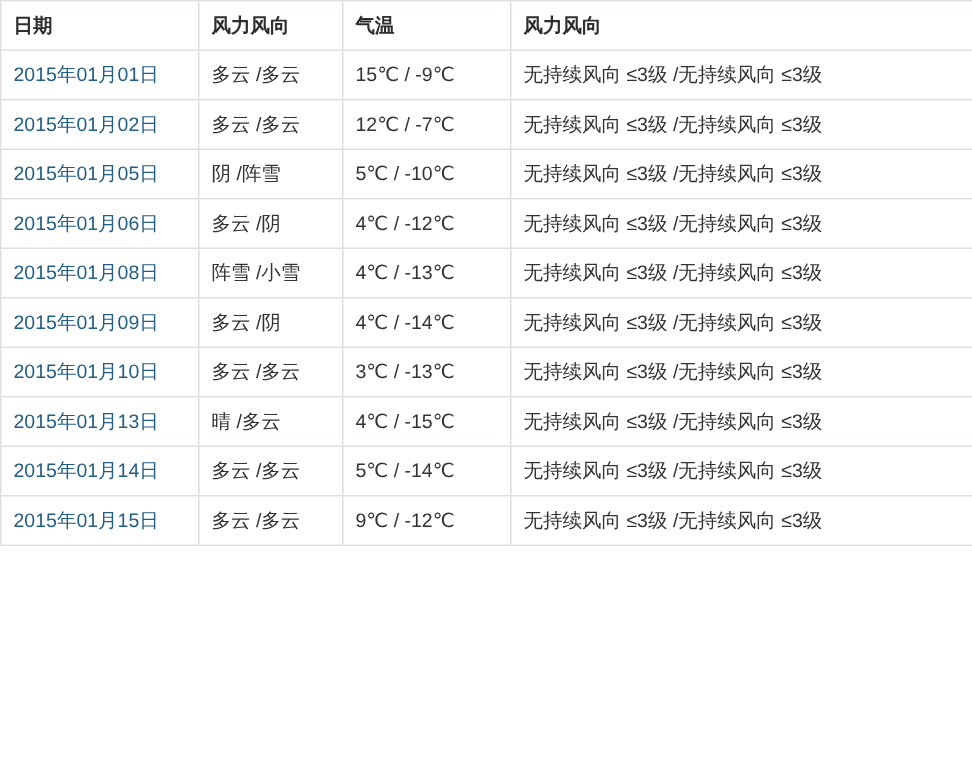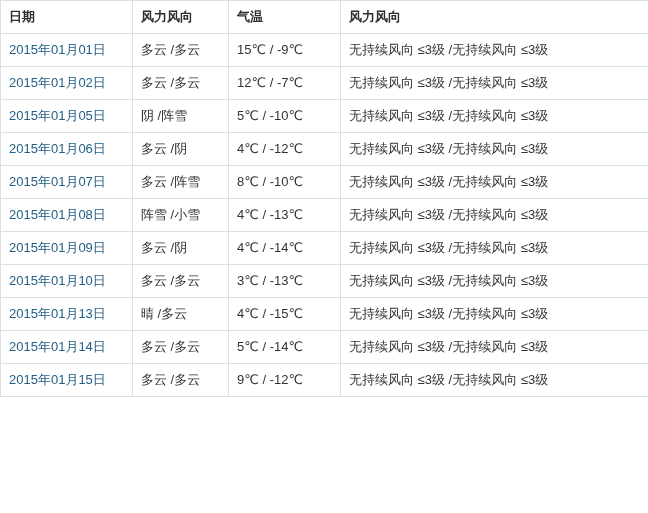--- a/index.html
+++ b/index.html
@@ -93,28 +93,20 @@
 
   <tr>
     <td>
       <a class="date-link">2015年01月06日</a>
     </td>
     <td>多云 /阴</td>
     <td>4℃ / -12℃</td>
     <td>无持续风向 ≤3级 /无持续风向 ≤3级</td>
   </tr>
 
-  <tr>
-    <td>
-      <a class="date-link">2015年01月07日</a>
-    </td>
-    <td>多云 /阵雪</td>
-    <td>8℃ / -10℃</td>
-    <td>无持续风向 ≤3级 /无持续风向 ≤3级</td>
-  </tr>
 
   <tr>
     <td>
       <a class="date-link">2015年01月08日</a>
     </td>
     <td>阵雪 /小雪</td>
     <td>4℃ / -13℃</td>
     <td>无持续风向 ≤3级 /无持续风向 ≤3级</td>
   </tr>
 

